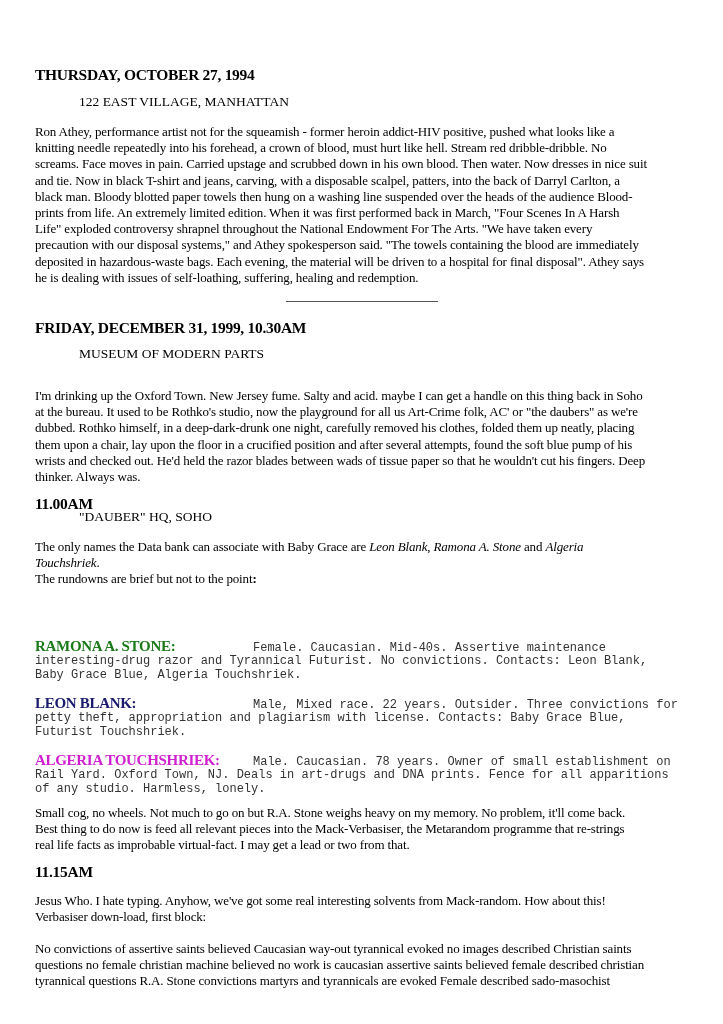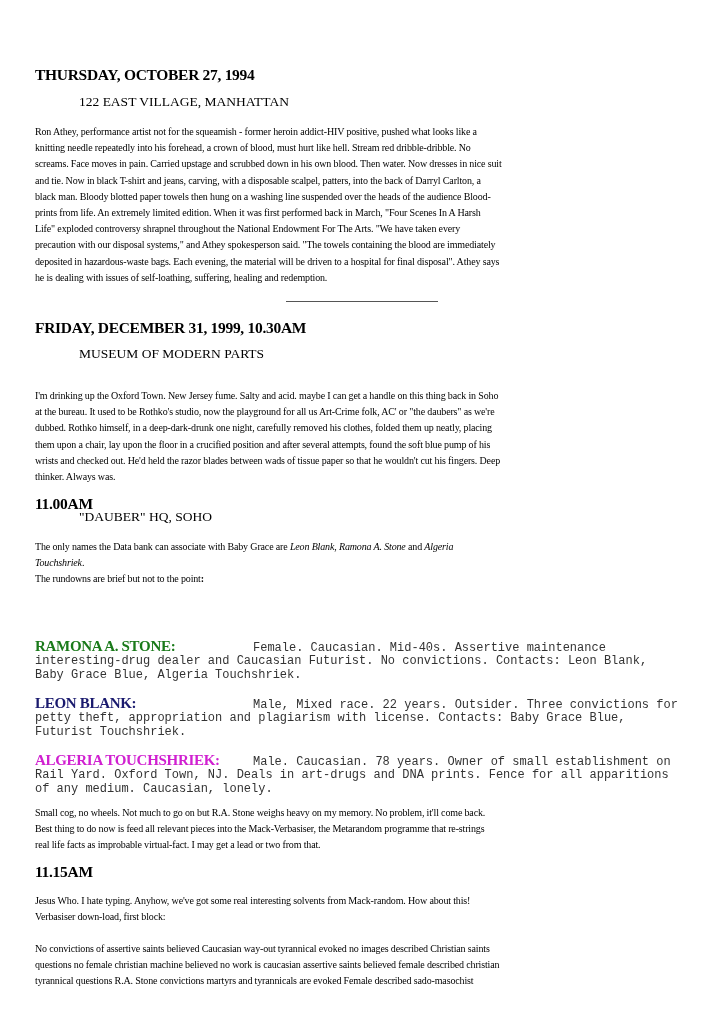--- a/index.html
+++ b/index.html
@@ -23,21 +23,21 @@
     .location {
       position: absolute;
       left: 44px;
       font-size: 13.5px;
       white-space: nowrap;
     }
     .para {
       position: absolute;
       left: 0;
       width: 660px;
-      font-size: 10px;
+      font-size: 13px;
       line-height: 16.2px;
       letter-spacing: -0.15px;
     }
     .para .line { display: block; white-space: nowrap; }
     .divider {
       position: absolute;
       left: 251px;
       width: 152px;
       height: 0;
       border-top: 1px solid #555;
@@ -106,34 +106,34 @@
   <div class="heading" style="top:495px;">11.00AM</div>
   <div class="location" style="top:509px;">"DAUBER" HQ, SOHO</div>
   <div class="para" style="top:539px;">
     <span class="line"><span>The only names the Data bank can associate with Baby Grace are </span><em>Leon Blank</em><span>, </span><em>Ramona A. Stone</em><span> and </span><em>Algeria</em></span>
     <span class="line"><em>Touchshriek</em><span>.</span></span>
     <span class="line"><span>The rundowns are brief but not to the point</span><b>:</b></span>
   </div>
 
   <div class="rundown" style="top:617px;">
     <span class="line"><span class="name" style="width: 218px; color: rgb(26, 122, 26);">RAMONA A. STONE:</span><span class="desc">Female. Caucasian. Mid-40s. Assertive maintenance</span></span>
-    <span class="line">interesting-drug dealer and Caucasian Futurist. No convictions. Contacts: Leon Blank,</span>
+    <span class="line">interesting-drug razor and Tyrannical Futurist. No convictions. Contacts: Leon Blank,</span>
     <span class="line">Baby Grace Blue, Algeria Touchshriek.</span>
   </div>
 
   <div class="rundown" style="top:674px;">
     <span class="line"><span class="name" style="width: 218px; color: rgb(26, 26, 110);">LEON BLANK:</span><span class="desc">Male, Mixed race. 22 years. Outsider. Three convictions for</span></span>
     <span class="line">petty theft, appropriation and plagiarism with license. Contacts: Baby Grace Blue,</span>
     <span class="line">Futurist Touchshriek.</span>
   </div>
 
   <div class="rundown" style="top:731px;">
     <span class="line"><span class="name" style="width: 218px; color: rgb(208, 32, 208);">ALGERIA TOUCHSHRIEK:</span><span class="desc">Male. Caucasian. 78 years. Owner of small establishment on</span></span>
     <span class="line">Rail Yard. Oxford Town, NJ. Deals in art-drugs and DNA prints. Fence for all apparitions</span>
-    <span class="line">of any medium. Caucasian, lonely.</span>
+    <span class="line">of any studio. Harmless, lonely.</span>
   </div>
 
   <div class="para" style="top:805px;">
     <span class="line">Small cog, no wheels. Not much to go on but R.A. Stone weighs heavy on my memory. No problem, it'll come back.</span>
     <span class="line">Best thing to do now is feed all relevant pieces into the Mack-Verbasiser, the Metarandom programme that re-strings</span>
     <span class="line">real life facts as improbable virtual-fact. I may get a lead or two from that.</span>
   </div>
 
   <div class="heading" style="top:863px;">11.15AM</div>
   <div class="para" style="top:893px;">

